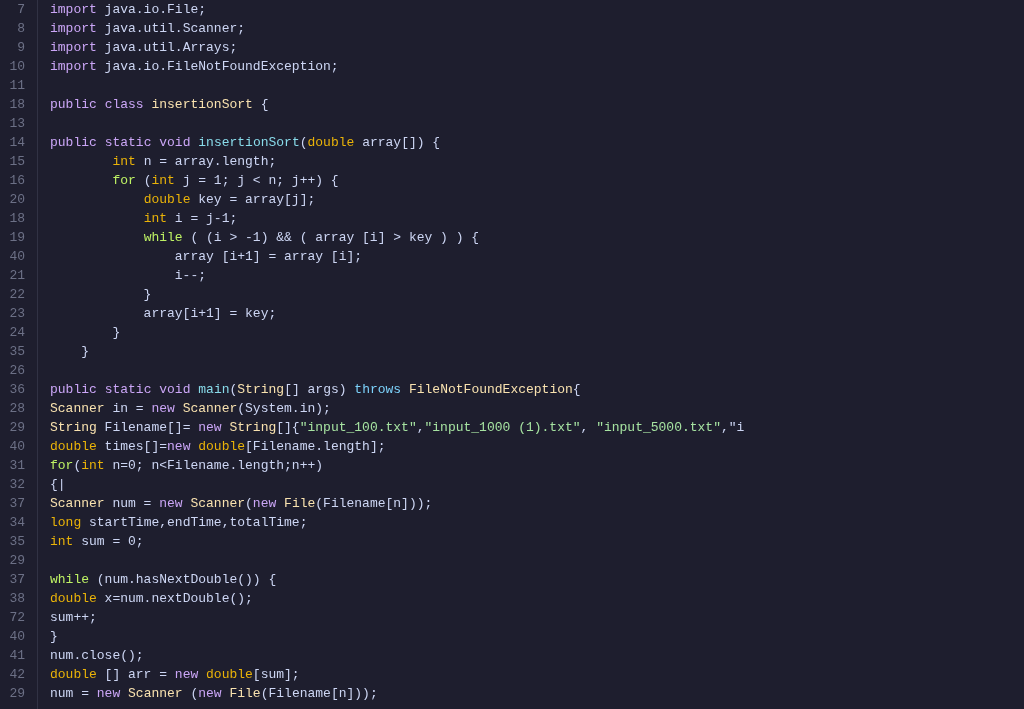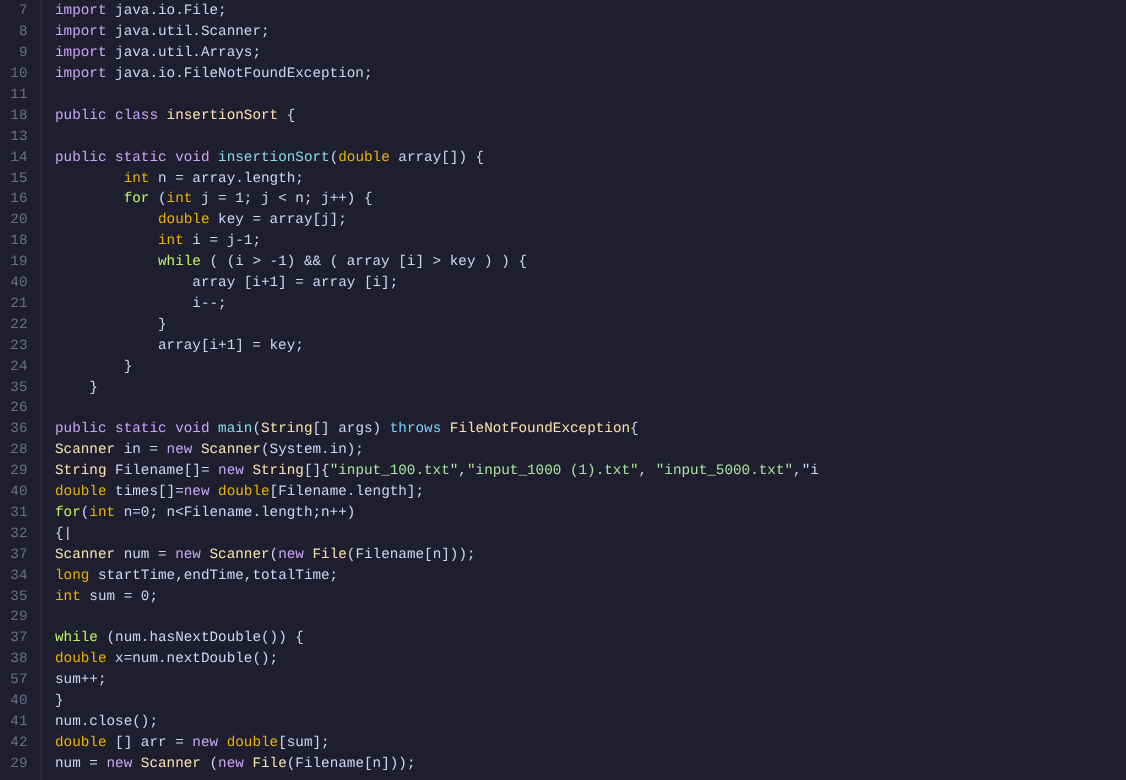--- a/index.html
+++ b/index.html
@@ -92,20 +92,20 @@
       <div>29</div>
       <div>40</div>
       <div>31</div>
       <div>32</div>
       <div>37</div>
       <div>34</div>
       <div>35</div>
       <div>29</div>
       <div>37</div>
       <div>38</div>
-      <div>57</div>
+      <div>72</div>
       <div>40</div>
       <div>41</div>
       <div>42</div>
       <div>29</div>
     </div>
   <div class="code-content" id="code-content"><span class="code-line"><span class="kw">import</span><span class="plain"> java.io.File;</span></span><span class="code-line"><span class="kw">import</span><span class="plain"> java.util.Scanner;</span></span><span class="code-line"><span class="kw">import</span><span class="plain"> java.util.Arrays;</span></span><span class="code-line"><span class="kw">import</span><span class="plain"> java.io.FileNotFoundException;</span></span><span class="code-line">&nbsp;</span><span class="code-line"><span class="kw">public</span><span class="plain"> </span><span class="kw">class</span><span class="plain"> </span><span class="class-name">insertionSort</span><span class="plain"> {</span></span><span class="code-line">&nbsp;</span><span class="code-line"><span class="kw">public</span><span class="plain"> </span><span class="kw">static</span><span class="plain"> </span><span class="kw">void</span><span class="plain"> </span><span class="fn">insertionSort</span><span class="plain">(</span><span class="kw-blue">double</span><span class="plain"> array[]) {</span></span><span class="code-line"><span class="plain">        </span><span class="kw-blue">int</span><span class="plain"> n = array.length;</span></span><span class="code-line"><span class="plain">        </span><span class="kw-control">for</span><span class="plain"> (</span><span class="kw-blue">int</span><span class="plain"> j = 1; j &lt; n; j++) {</span></span><span class="code-line"><span class="plain">            </span><span class="kw-blue">double</span><span class="plain"> key = array[j];</span></span><span class="code-line"><span class="plain">            </span><span class="kw-blue">int</span><span class="plain"> i = j-1;</span></span><span class="code-line"><span class="plain">            </span><span class="kw-control">while</span><span class="plain"> ( (i &gt; -1) &amp;&amp; ( array [i] &gt; key ) ) {</span></span><span class="code-line"><span class="plain">                array [i+1] = array [i];</span></span><span class="code-line"><span class="plain">                i--;</span></span><span class="code-line"><span class="plain">            }</span></span><span class="code-line"><span class="plain">            array[i+1] = key;</span></span><span class="code-line"><span class="plain">        }</span></span><span class="code-line"><span class="plain">    }</span></span><span class="code-line">&nbsp;</span><span class="code-line"><span class="kw">public</span><span class="plain"> </span><span class="kw">static</span><span class="plain"> </span><span class="kw">void</span><span class="plain"> </span><span class="fn">main</span><span class="plain">(</span><span class="class-name">String</span><span class="plain">[] args) </span><span class="throws-kw">throws</span><span class="plain"> </span><span class="class-name">FileNotFoundException</span><span class="plain">{</span></span><span class="code-line"><span class="class-name">Scanner</span><span class="plain"> in = </span><span class="kw">new</span><span class="plain"> </span><span class="class-name">Scanner</span><span class="plain">(System.in);</span></span><span class="code-line"><span class="class-name">String</span><span class="plain"> Filename[]= </span><span class="kw">new</span><span class="plain"> </span><span class="class-name">String</span><span class="plain">[]{</span><span class="str">"input_100.txt"</span><span class="plain">,</span><span class="str">"input_1000 (1).txt"</span><span class="plain">, </span><span class="str">"input_5000.txt"</span><span class="plain">,"i</span></span><span class="code-line"><span class="kw-blue">double</span><span class="plain"> times[]=</span><span class="kw">new</span><span class="plain"> </span><span class="kw-blue">double</span><span class="plain">[Filename.length];</span></span><span class="code-line"><span class="kw-control">for</span><span class="plain">(</span><span class="kw-blue">int</span><span class="plain"> n=0; n&lt;Filename.length;n++)</span></span><span class="code-line"><span class="plain">{|</span></span><span class="code-line"><span class="class-name">Scanner</span><span class="plain"> num = </span><span class="kw">new</span><span class="plain"> </span><span class="class-name">Scanner</span><span class="plain">(</span><span class="kw">new</span><span class="plain"> </span><span class="class-name">File</span><span class="plain">(Filename[n]));</span></span><span class="code-line"><span class="kw-blue">long</span><span class="plain"> startTime,endTime,totalTime;</span></span><span class="code-line"><span class="kw-blue">int</span><span class="plain"> sum = 0;</span></span><span class="code-line">&nbsp;</span><span class="code-line"><span class="kw-control">while</span><span class="plain"> (num.hasNextDouble()) {</span></span><span class="code-line"><span class="kw-blue">double</span><span class="plain"> x=num.nextDouble();</span></span><span class="code-line"><span class="plain">sum++;</span></span><span class="code-line"><span class="plain">}</span></span><span class="code-line"><span class="plain">num.close();</span></span><span class="code-line"><span class="kw-blue">double</span><span class="plain"> [] arr = </span><span class="kw">new</span><span class="plain"> </span><span class="kw-blue">double</span><span class="plain">[sum];</span></span><span class="code-line"><span class="plain">num = </span><span class="kw">new</span><span class="plain"> </span><span class="class-name">Scanner</span><span class="plain"> (</span><span class="kw">new</span><span class="plain"> </span><span class="class-name">File</span><span class="plain">(Filename[n]));</span></span></div>
 </div>
 
 </body></html>

